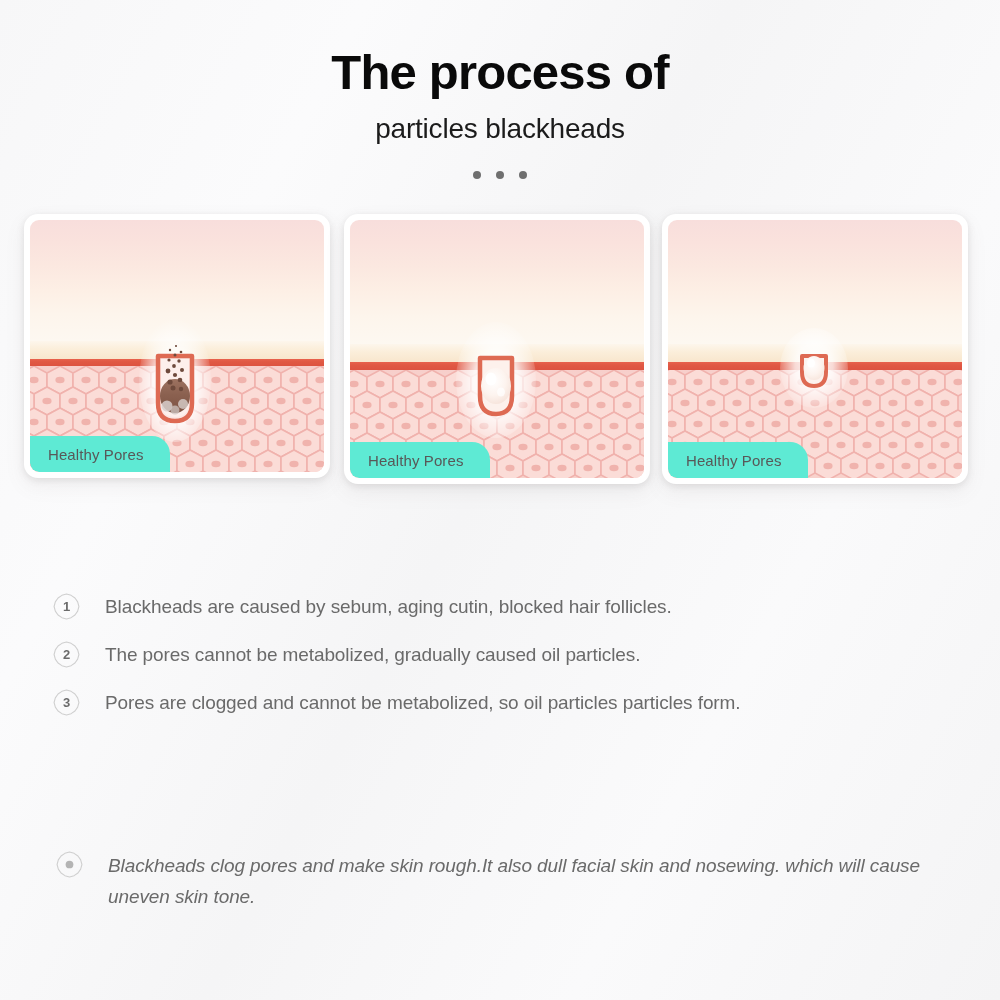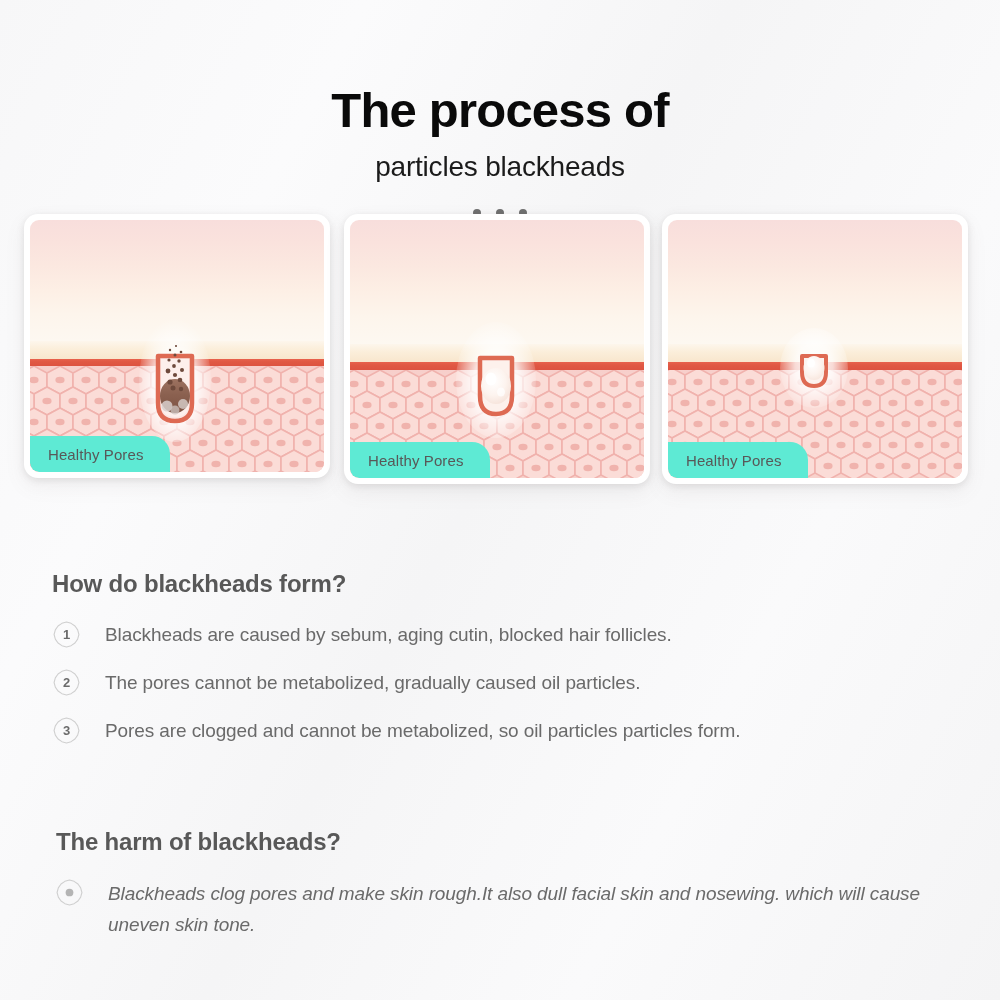--- a/index.html
+++ b/index.html
@@ -12,23 +12,22 @@
 
   body {
     font-family: "Liberation Sans", sans-serif;
     background: linear-gradient(118deg, #f7f7f8 0%, #fbfbfc 24%, #f5f5f6 48%, #fafafb 72%, #f4f4f5 100%);
     color: #4d4d4d;
     position: relative;
   }
 
   
   .header {
-    padding-top: 64px;
+    padding-top: 46px;
     text-align: center;
-    margin-top: 20px;
   }
 
   .title-main {
     font-size: 49px;
     font-weight: 700;
     color: #0a0a0a;
     letter-spacing: -0.8px;
     line-height: 1.08;
   }
 
@@ -543,21 +542,20 @@
       </svg>
 
       <div class="label-tab">
         <span>Healthy Pores</span>
       </div>
     </div>
   </div>
 </div>
 
 <div class="section sec-form">
-  <div class="sec-heading">How do blackheads form?</div>
   <div class="list">
 
     <div class="li">
       <div class="li-badge">
         <svg viewBox="0 0 30 30">
           <polygon points="15,1.2 20.1,2.6 24.4,5.6 27.4,9.9 28.8,15 27.4,20.1 24.4,24.4 20.1,27.4 15,28.8 9.9,27.4 5.6,24.4 2.6,20.1 1.2,15 2.6,9.9 5.6,5.6 9.9,2.6" fill="none" stroke="#cfcfcf" stroke-width="1.2" stroke-linejoin="round"></polygon>
         </svg>
         <div class="num">1</div>
       </div>
       <div class="li-text">Blackheads are caused by sebum, aging cutin, blocked hair follicles.</div>
@@ -580,21 +578,20 @@
         </svg>
         <div class="num">3</div>
       </div>
       <div class="li-text">Pores are clogged and cannot be metabolized, so oil particles particles form.</div>
     </div>
 
   </div>
 </div>
 
 <div class="section sec-harm">
-  <div class="sec-heading">The harm of blackheads?</div>
   <div class="list">
 
     <div class="li">
       <div class="li-badge harm-badge">
         <svg viewBox="0 0 30 30">
           <polygon points="15,1.2 20.1,2.6 24.4,5.6 27.4,9.9 28.8,15 27.4,20.1 24.4,24.4 20.1,27.4 15,28.8 9.9,27.4 5.6,24.4 2.6,20.1 1.2,15 2.6,9.9 5.6,5.6 9.9,2.6" fill="none" stroke="#cfcfcf" stroke-width="1.2" stroke-linejoin="round"></polygon>
           <circle cx="15" cy="15" r="4.3" fill="#b4b4b4"></circle>
         </svg>
       </div>
       <div class="li-text multi" style="max-width:835px;">Blackheads clog pores and make skin rough.It also dull facial skin and nosewing. which will cause uneven skin tone.</div>

